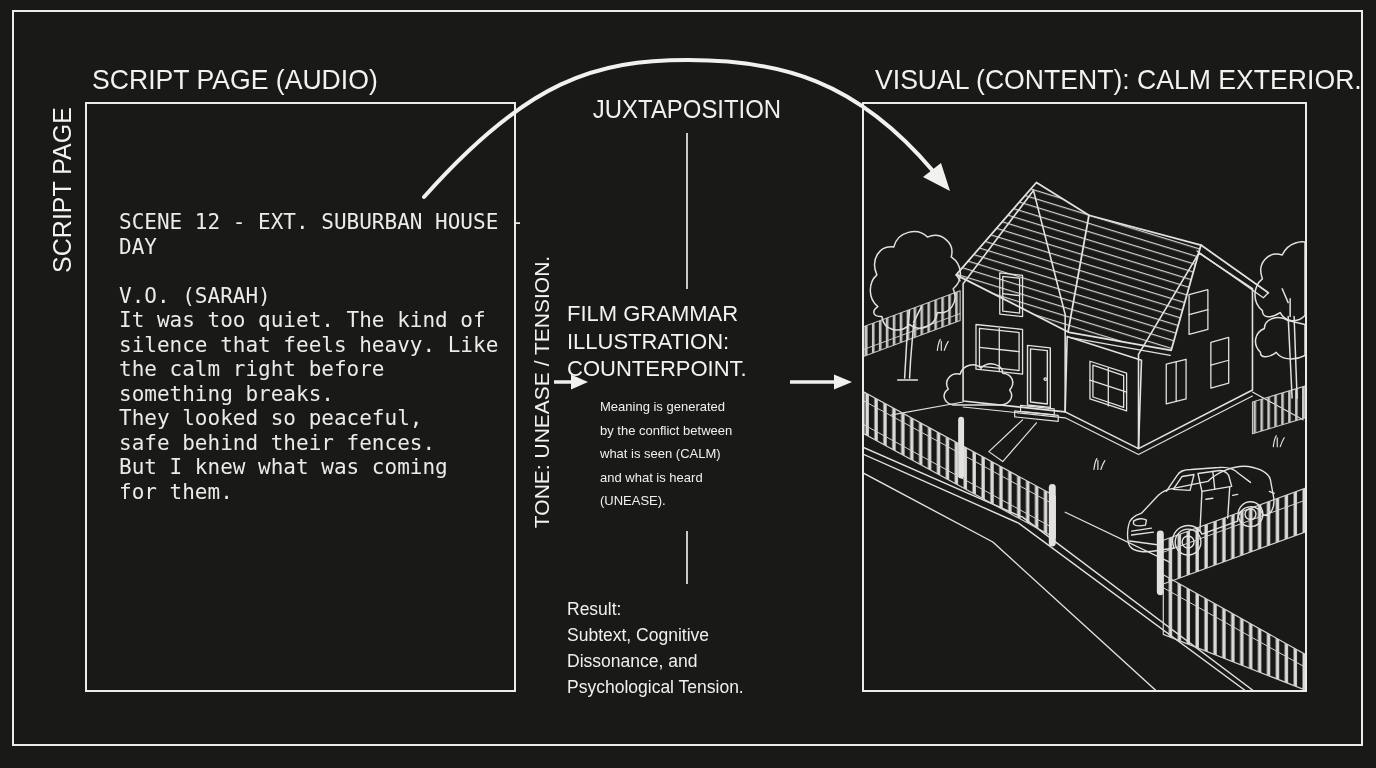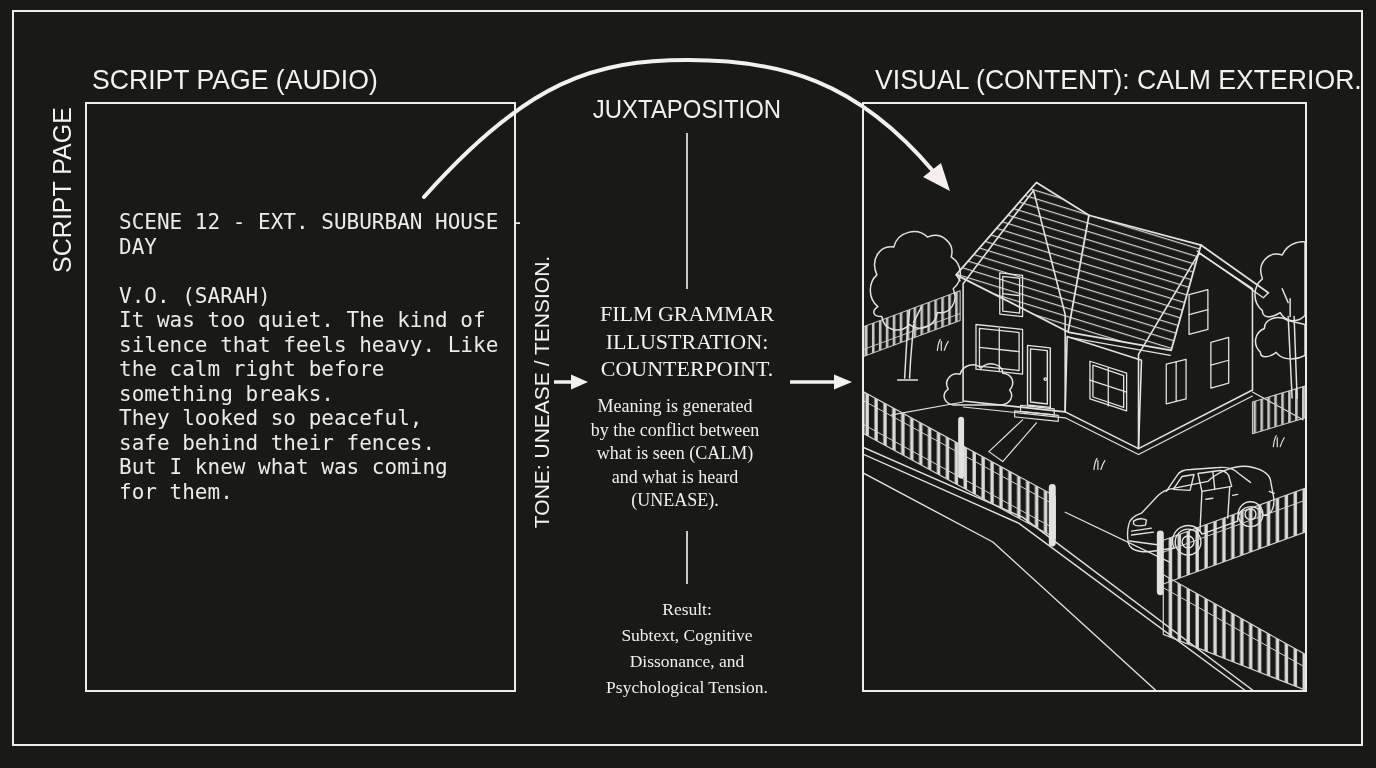--- a/index.html
+++ b/index.html
@@ -14,23 +14,23 @@
            transform:scaleX(0.95);transform-origin:left bottom;}
   #script-heading{left:92px;top:64px;}
   #visual-heading{left:875px;top:64px;}
   #juxtaposition{left:537px;top:94px;width:300px;text-align:center;font-size:26px;
                  white-space:nowrap;transform:scaleX(0.92);transform-origin:center;}
   .v-label{transform:rotate(-90deg);text-align:center;white-space:nowrap;color:#f3f2f0;}
   #script-vertical{left:-38px;top:175px;width:200px;height:30px;line-height:30px;font-size:25px;}
   #tone-vertical{left:382px;top:378px;width:320px;height:28px;line-height:28px;font-size:21px;}
   #script-text{left:119px;top:210px;width:392px;font-family:"DejaVu Sans Mono",monospace;
                font-size:21px;line-height:24.5px;white-space:pre;color:#edebe8;}
-  .mid{font-family:Liberation Serif, serif;text-align:center;white-space:pre-line;}
+  .mid{font-family:Liberation Sans, sans-serif;text-align:left;white-space:pre-line;}
   #fg-title{left:567px;top:300px;width:240px;font-size:22px;line-height:27.5px;color:#f4f3f1;}
-  #fg-body{left:560px;top:395px;width:230px;font-size:18px;line-height:23.5px;}
+  #fg-body{left:600px;top:395px;width:230px;font-size:13px;line-height:23.5px;}
   #result-text{left:567px;top:596px;width:240px;font-size:17.5px;line-height:26px;}
   #overlay{left:0;top:0;pointer-events:none;z-index:6;}
   #house-svg{position:absolute;left:0;top:0;}
 </style>
 </head>
 <body>
 
 <div class="abs frame"></div>
 
 <div class="abs v-label" id="script-vertical">SCRIPT PAGE</div>

